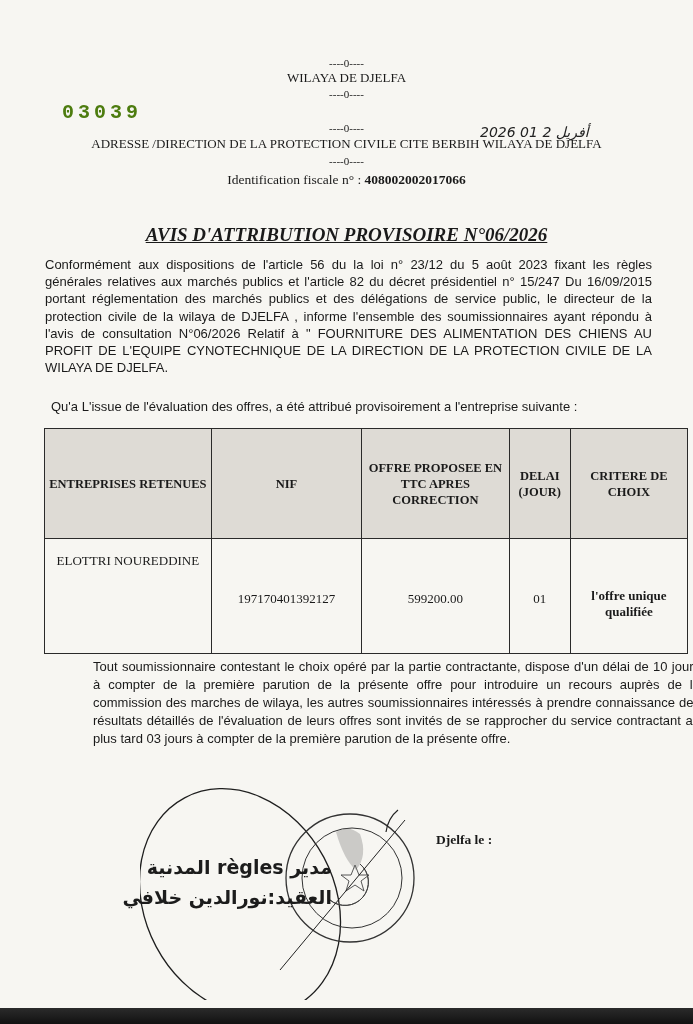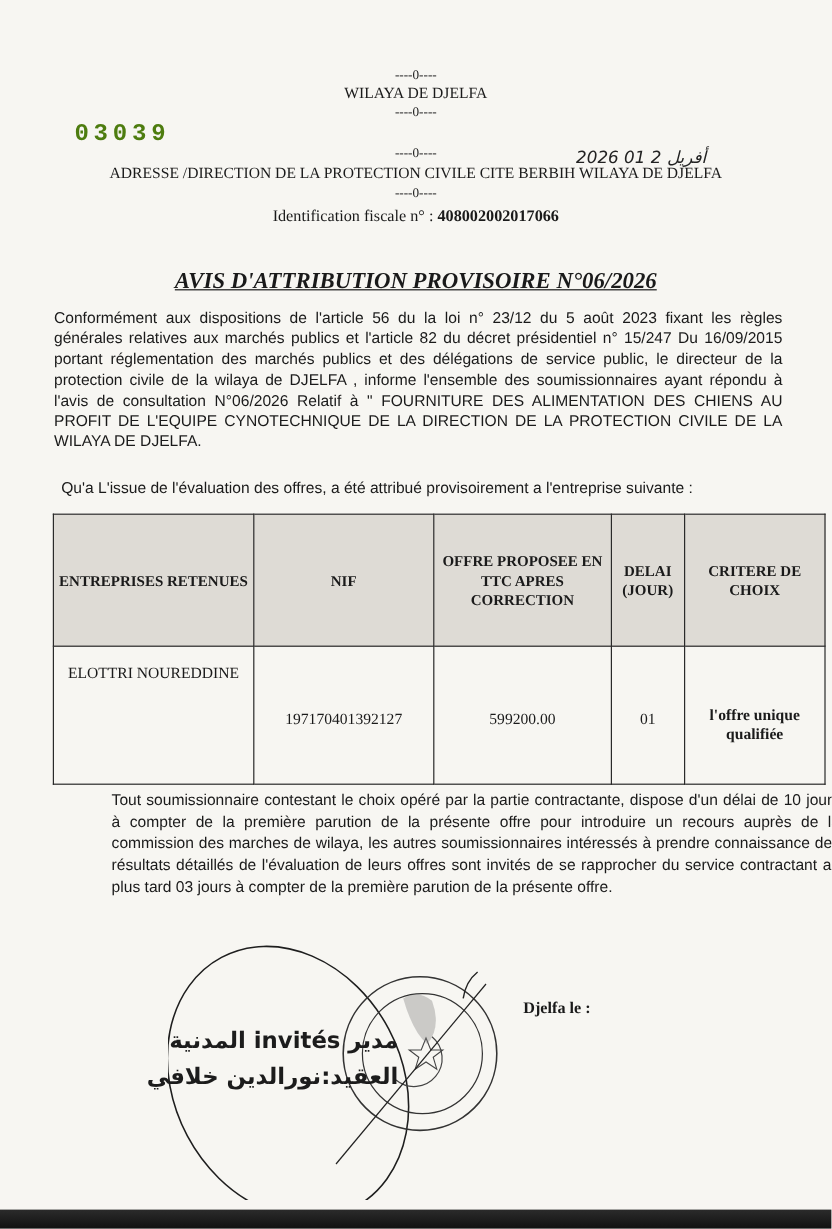--- a/index.html
+++ b/index.html
@@ -117,18 +117,18 @@
     <circle cx="210" cy="108" r="64" fill="none" stroke="#333" stroke-width="1.3"></circle>
     <circle cx="212" cy="108" r="50" fill="none" stroke="#333" stroke-width="1"></circle>
     <path d="M190 130 a22 22 0 1 0 30 -36 a18 18 0 1 1 -30 36z" fill="none" stroke="#444" stroke-width="1"></path>
     <path d="M215 95 l4 10 l10 0 l-8 6 l3 10 l-9 -6 l-9 6 l3 -10 l-8 -6 l10 0z" fill="none" stroke="#444" stroke-width="0.9"></path>
     <path d="M196 62 q12 -8 24 2 q8 22 -4 36 q-12 -10 -20 -38z" fill="#777" opacity="0.35"></path>
     <path d="M258 40 q-10 8 -12 22" fill="none" stroke="#222" stroke-width="1.2"></path>
     <path d="M265 50 L140 200" fill="none" stroke="#222" stroke-width="1"></path>
   </svg>
 
   <div class="sig-ar">
-    <div>مدير invités المدنية</div>
+    <div>مدير règles المدنية</div>
     <div>العقيد:نورالدين خلافي</div>
   </div>
 
   <div class="bottom-shadow"></div>
 </div>
 
 </body></html>

